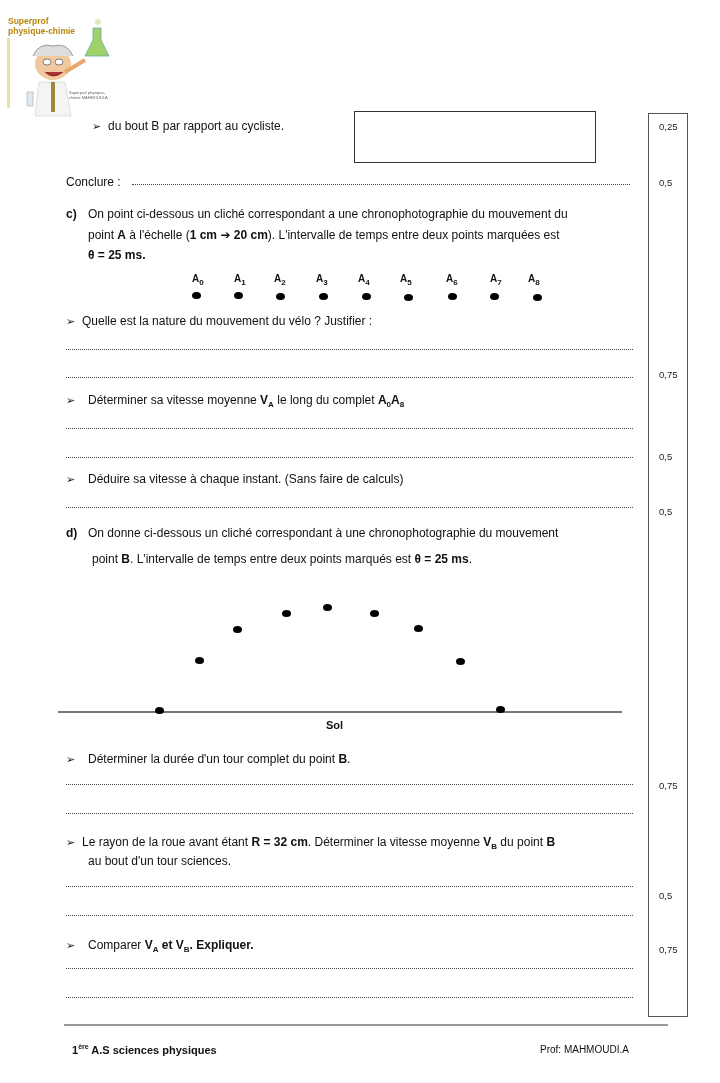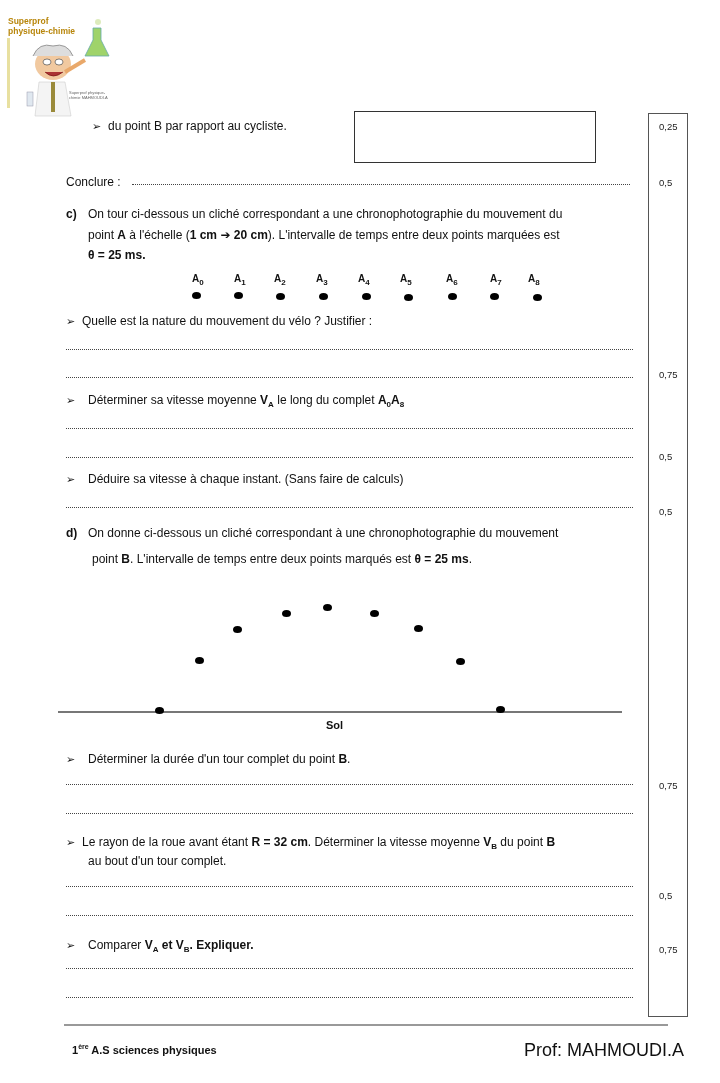--- a/index.html
+++ b/index.html
@@ -52,29 +52,29 @@
   <div class="mark" style="top:63px">0,5</div>
   <div class="mark" style="top:255px">0,75</div>
   <div class="mark" style="top:337px">0,5</div>
   <div class="mark" style="top:392px">0,5</div>
   <div class="mark" style="top:666px">0,75</div>
   <div class="mark" style="top:776px">0,5</div>
   <div class="mark" style="top:830px">0,75</div>
 </div>
 
 <div class="abs txt" style="left:92px;top:117px;font-size:12px">
-  <span class="bullet">➢</span><span>du point B par rapport au cycliste.</span>
+  <span class="bullet">➢</span><span>du bout B par rapport au cycliste.</span>
 </div>
 <div class="abs ansbox"></div>
 
 <div class="abs txt" style="left:66px;top:173px;font-weight:normal">Conclure :</div>
 <div class="dots" style="left:132px;width:498px;top:184px"></div>
 
 <div class="abs txt" style="left:66px;top:205px;font-weight:bold">c)</div>
-<div class="abs txt" style="left:88px;top:205px">On tour ci-dessous un cliché correspondant a une chronophotographie du mouvement du</div>
+<div class="abs txt" style="left:88px;top:205px">On point ci-dessous un cliché correspondant a une chronophotographie du mouvement du</div>
 <div class="abs txt" style="left:88px;top:226px">
   <span>point </span><b>A</b><span>  à l'échelle (</span><b>1 cm</b> <b>➔</b> <b>20 cm</b><span>). L'intervalle de temps entre deux points marquées est</span>
 </div>
 <div class="abs txt" style="left:88px;top:246px;font-weight:bold">θ = 25 ms.</div>
 
 <div class="abs" style="left:0;top:0;width:720px;height:1px">
   <div class="albl" style="left:192px;top:273px">A<sub>0</sub></div>
   <div class="albl" style="left:234px;top:273px">A<sub>1</sub></div>
   <div class="albl" style="left:274px;top:273px">A<sub>2</sub></div>
   <div class="albl" style="left:316px;top:273px">A<sub>3</sub></div>
@@ -131,27 +131,27 @@
 
 <div class="abs txt" style="left:66px;top:750px">
   <span class="bullet">➢</span><span style="margin-left:6px">Déterminer la durée d'un tour complet du point </span><b>B</b><span>.</span>
 </div>
 <div class="dots" style="top:784px"></div>
 <div class="dots" style="top:813px"></div>
 
 <div class="abs txt" style="left:66px;top:833px">
   <span class="bullet">➢</span><span style="">Le rayon de la roue avant étant </span><b>R = 32 cm</b><span>. Déterminer la vitesse moyenne </span><b>V<sub>B</sub></b><span> du point </span><b>B</b>
 </div>
-<div class="abs txt" style="left:88px;top:852px">au bout d'un tour complet.</div>
+<div class="abs txt" style="left:88px;top:852px">au bout d'un tour sciences.</div>
 <div class="dots" style="top:886px"></div>
 <div class="dots" style="top:915px"></div>
 
 <div class="abs txt" style="left:66px;top:936px">
   <span class="bullet">➢</span><span style="margin-left:6px">Comparer </span><b>V<sub>A</sub> et V<sub>B</sub>. Expliquer.</b>
 </div>
 <div class="dots" style="top:968px"></div>
 <div class="dots" style="top:997px"></div>
 
 <div class="abs footer-line"></div>
 <div class="abs txt" style="left:72px;top:1038px;font-weight:bold;font-size:11px">
   <span>1</span><sup style="font-size:7px">ère</sup><span> A.S  sciences physiques</span>
 </div>
-<div class="abs txt" style="left:524px;top:1041px;font-size:18px">Prof: MAHMOUDI.A</div>
+<div class="abs txt" style="left:540px;top:1041px;font-size:10px">Prof: MAHMOUDI.A</div>
 
 </body></html>

